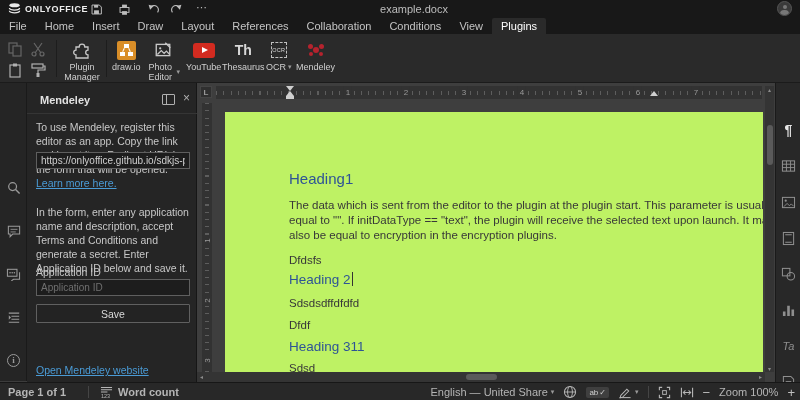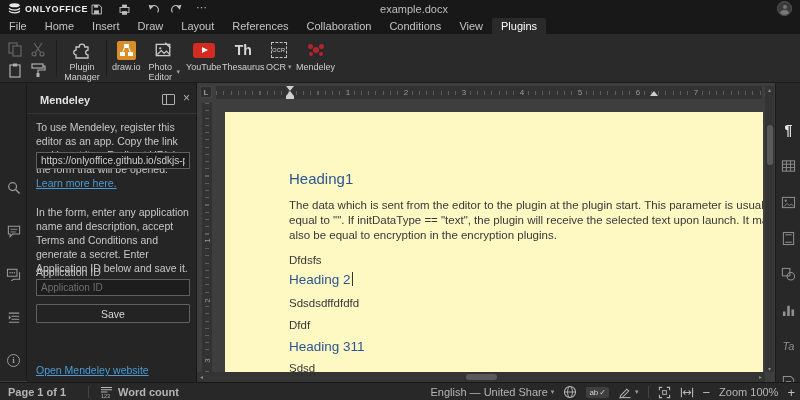--- a/index.html
+++ b/index.html
@@ -65,21 +65,21 @@
   
   #docarea { left:197px; top:83px; width:578px; height:299px; background:#3e3e3e; }
   #tabsel { left:3px; top:3px; width:12px; height:12px; background:#2f2f2f; border:1px solid #454545; color:#9a9a9a; font-size:8px; font-weight:bold; display:flex; align-items:center; justify-content:center; }
   #hruler { left:19px; top:3px; width:546px; height:13px; background:#323232; background-image:repeating-linear-gradient(to right, #5d5d5d 0 1px, transparent 1px 7.25px); background-size:546px 4px; background-position:0 4.5px; background-repeat:no-repeat; }
   .hnum { position:absolute; top:0; font-size:8px; color:#9a9a9a; background:#323232; padding:0 2px; line-height:13px; transform:translateX(-50%); }
   .ind-top { position:absolute; top:0; width:0; height:0; border-left:4px solid transparent; border-right:4px solid transparent; border-top:5px solid #cfcfcf; transform:translateX(-50%); }
   .ind-bot { position:absolute; bottom:3px; width:0; height:0; border-left:4px solid transparent; border-right:4px solid transparent; border-bottom:5px solid #cfcfcf; transform:translateX(-50%); }
   .ind-sq { position:absolute; bottom:0; width:8px; height:3px; background:#cfcfcf; transform:translateX(-50%); }
   #vruler { left:5px; top:20px; width:10px; height:269px; background:#323232; background-image:repeating-linear-gradient(to bottom, #5d5d5d 0 1px, transparent 1px 7.25px); background-size:4px 269px; background-position:3px 0; background-repeat:no-repeat; }
   .vnum { position:absolute; left:0; width:10px; text-align:center; font-size:8px; color:#9a9a9a; background:#323232; transform:rotate(-90deg); }
-  #page { left:28px; top:29px; width:538px; height:261px; background:#fef9c3; overflow:hidden; }
+  #page { left:28px; top:29px; width:538px; height:261px; background:#bef264; overflow:hidden; }
   .h1 { position:absolute; left:64px; color:#2e5496; font-size:15px; }
   .h2 { position:absolute; left:64px; color:#2e5496; font-size:13.5px; }
   .body-ln { position:absolute; left:64px; color:#383838; font-size:11.5px; white-space:nowrap; }
   .err { text-decoration-style:wavy; text-decoration-color:#e57373; text-decoration-thickness:1px; text-underline-offset:2px; }
   .caret { display:inline-block; width:1px; height:14px; background:#333; vertical-align:-2px; margin-left:1px; }
   #vscroll { left:568px; top:3px; width:9px; height:286px; background:#343434; }
   #vthumb { left:1.5px; top:39px; width:6px; height:40px; background:#5a5a5a; border-radius:3px; }
   .scr-ar { position:absolute; font-size:6px; color:#8a8a8a; width:9px; text-align:center; cursor:pointer; }
   #hscroll { left:0; top:289px; width:568px; height:10px; background:#343434; }
   #hthumb { left:269px; top:2px; width:31px; height:6px; background:#5a5a5a; border-radius:3px; }

